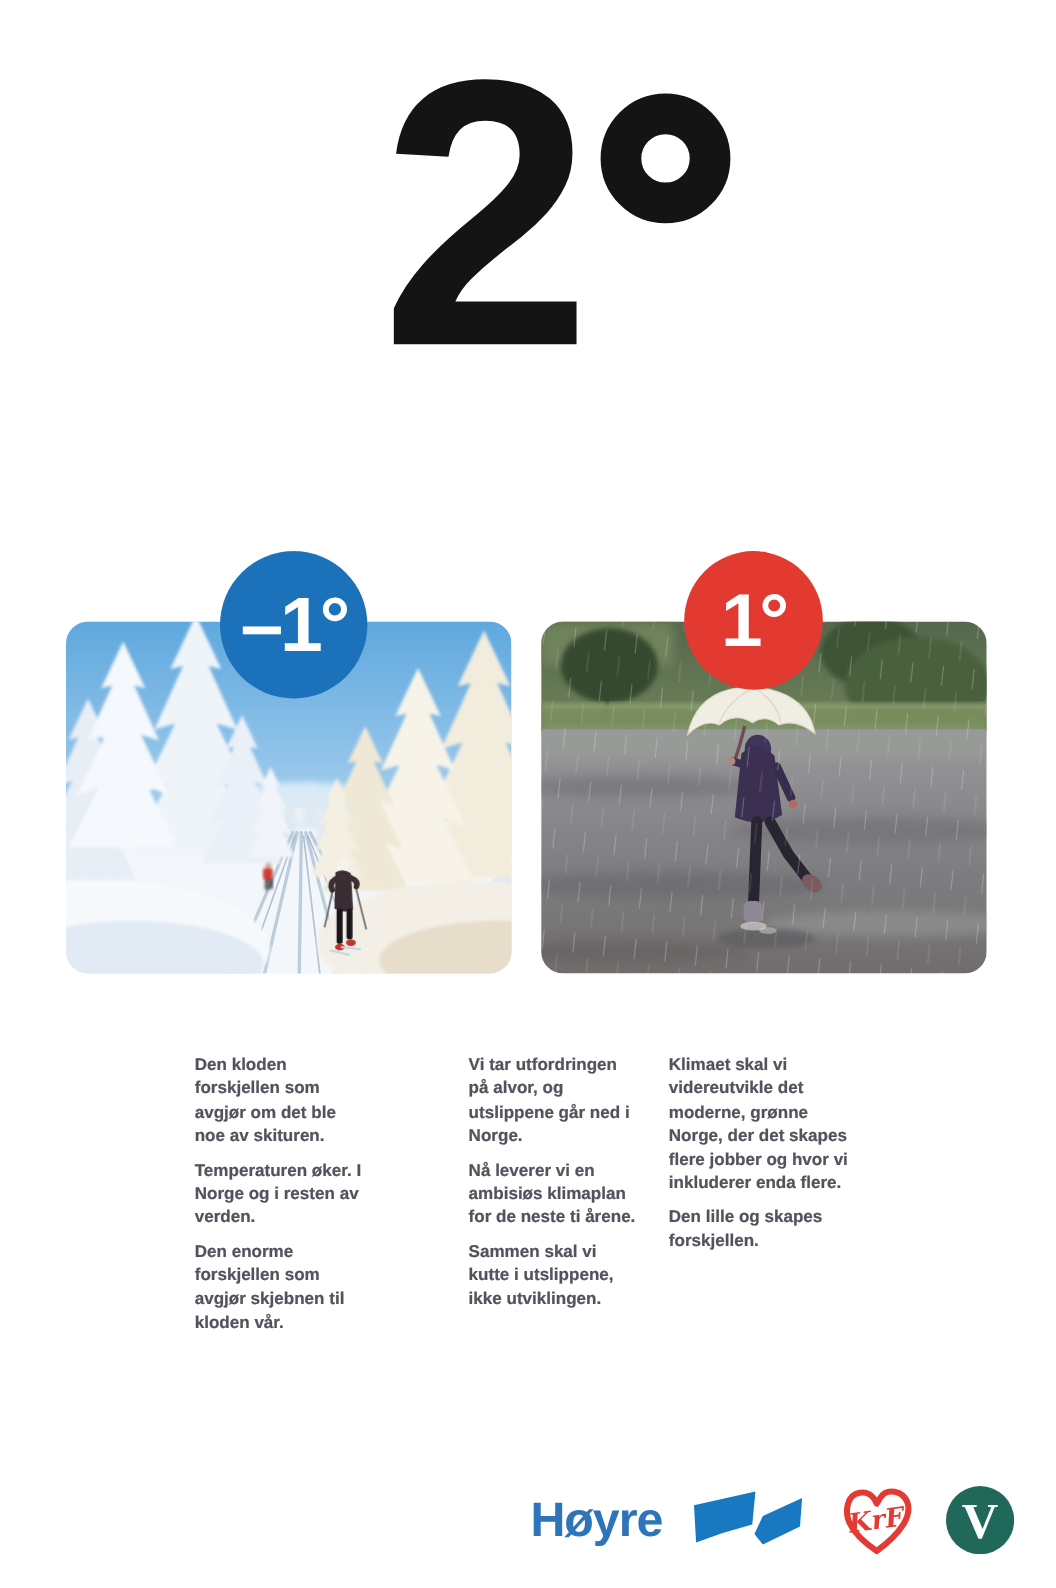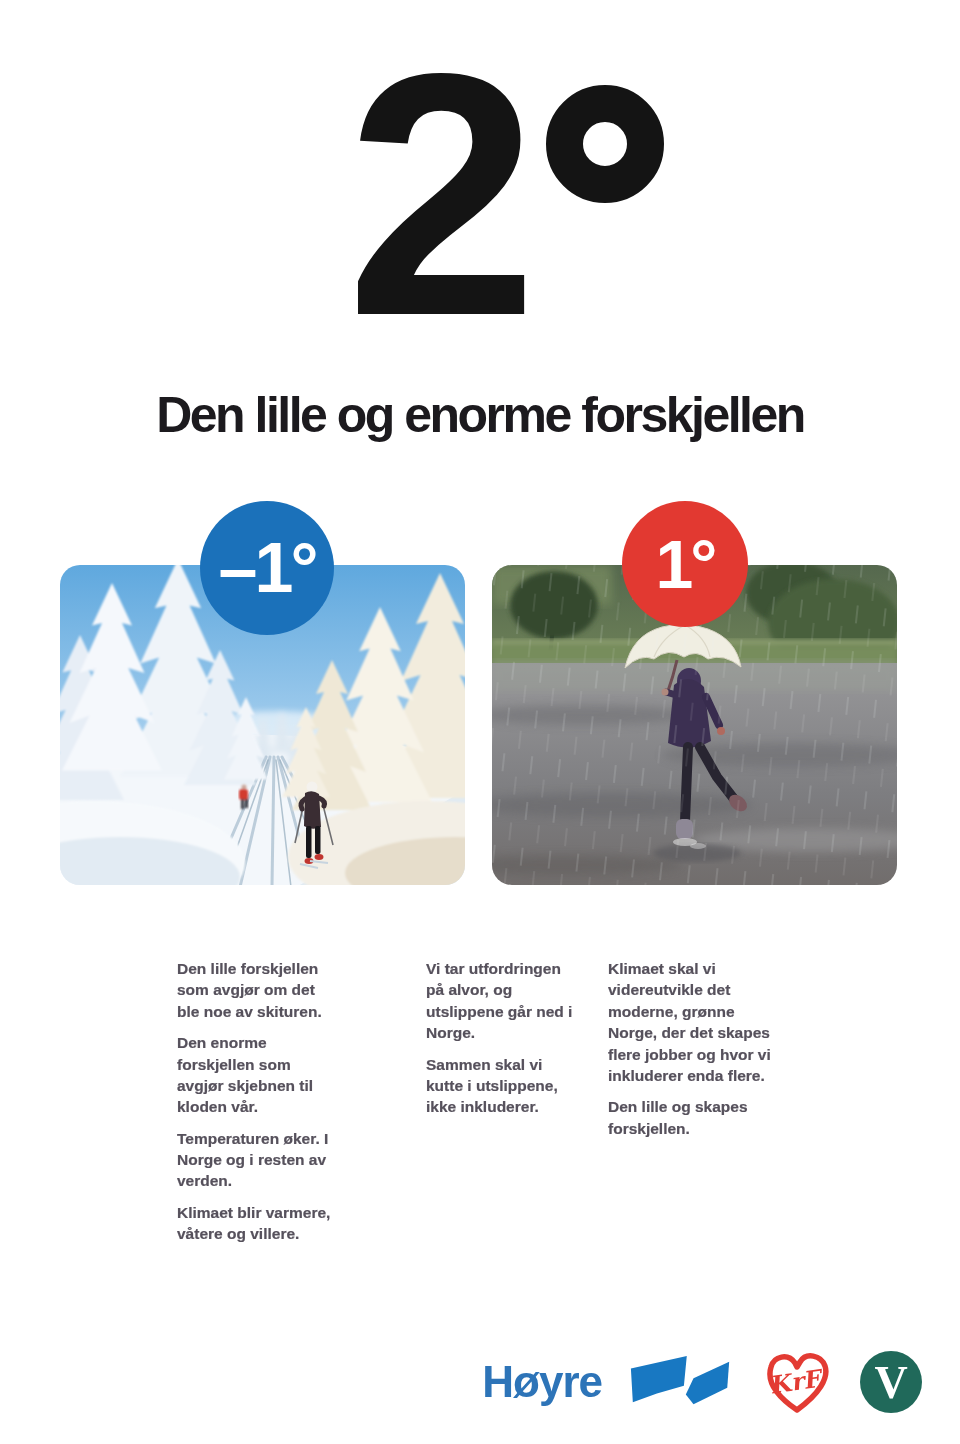--- a/index.html
+++ b/index.html
@@ -65,21 +65,20 @@
 </head>
 <body>
 
 <div class="page">
 
   <div class="big-temp">
     <span class="digit">2</span>
     <span class="degree-ring"></span>
   </div>
 
-  <div class="headline">Den lille og enorme forskjellen</div>
 
   <div class="cards">
 
     <div class="card">
       <div class="badge cold">–1°</div>
       <svg class="photo" viewBox="0 0 405 320" preserveAspectRatio="none">
         <defs>
           <linearGradient id="sky" x1="0" y1="0" x2="0" y2="1">
             <stop offset="0" stop-color="#5fa8de"></stop>
             <stop offset="0.55" stop-color="#a6cfee"></stop>
@@ -227,28 +226,28 @@
           <ellipse cx="206" cy="281" rx="8" ry="3" fill="#ffffff" opacity="0.35"></ellipse>
         </g>
 
         <rect width="405" height="320" fill="url(#rainp)"></rect>
       </svg>
     </div>
   </div>
 
   <div>
     <div class="col col-1">
-      <p>Den lille forskjellen som avgjør om det ble noe av skituren.</p>
+      <p>Den kloden forskjellen som avgjør om det ble noe av skituren.</p>
+      <p>Temperaturen øker. I Norge og i resten av verden.</p>
       <p>Den enorme forskjellen som avgjør skjebnen til kloden vår.</p>
-      <p>Temperaturen øker. I Norge og i resten av verden.</p>
-      <p>Klimaet blir varmere, våtere og villere.</p>
     </div>
     <div class="col col-2">
       <p>Vi tar utfordringen på alvor, og utslippene går ned i Norge.</p>
-      <p>Sammen skal vi kutte i utslippene, ikke inkluderer.</p>
+      <p>Nå leverer vi en ambisiøs klimaplan for de neste ti årene.</p>
+      <p>Sammen skal vi kutte i utslippene, ikke utviklingen.</p>
     </div>
     <div class="col col-3">
       <p>Klimaet skal vi videreutvikle det moderne, grønne Norge, der det skapes flere jobber og hvor vi inkluderer enda flere.</p>
       <p>Den lille og skapes forskjellen.</p>
     </div>
   </div>
 
   <div class="logos">
     <span class="hoyre-word">Høyre</span>
     <svg class="logo-svg" width="106" height="58" viewBox="0 0 110 58">

